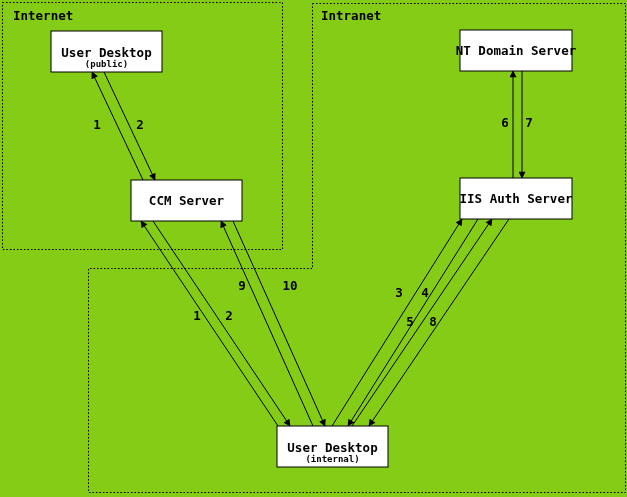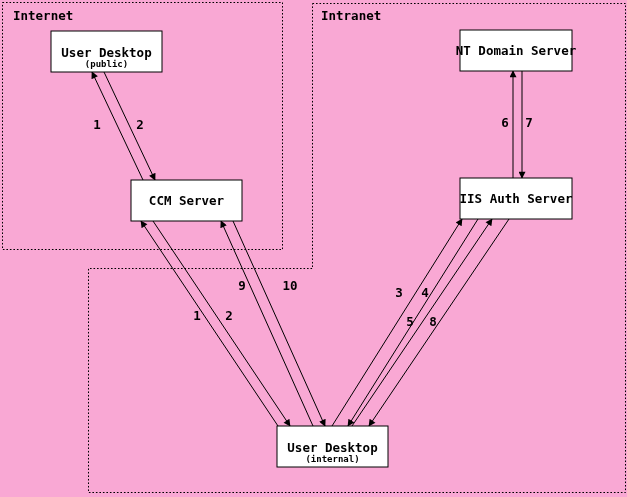--- a/index.html
+++ b/index.html
@@ -4,21 +4,21 @@
 <style>
   html, body {
     margin: 0;
     padding: 0;
     background: #ffffff;
   }
   .stage {
     position: relative;
     width: 627px;
     height: 497px;
-    background: #f9a8d4;
+    background: #84cc16;
     overflow: hidden;
   }
   svg {
     display: block;
   }
   .zone-border {
     fill: none;
     stroke: #000000;
     stroke-width: 1;
     stroke-dasharray: 1.6 1.9;

